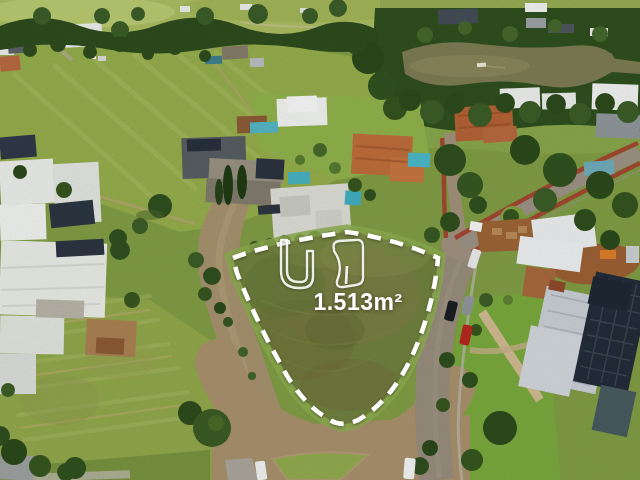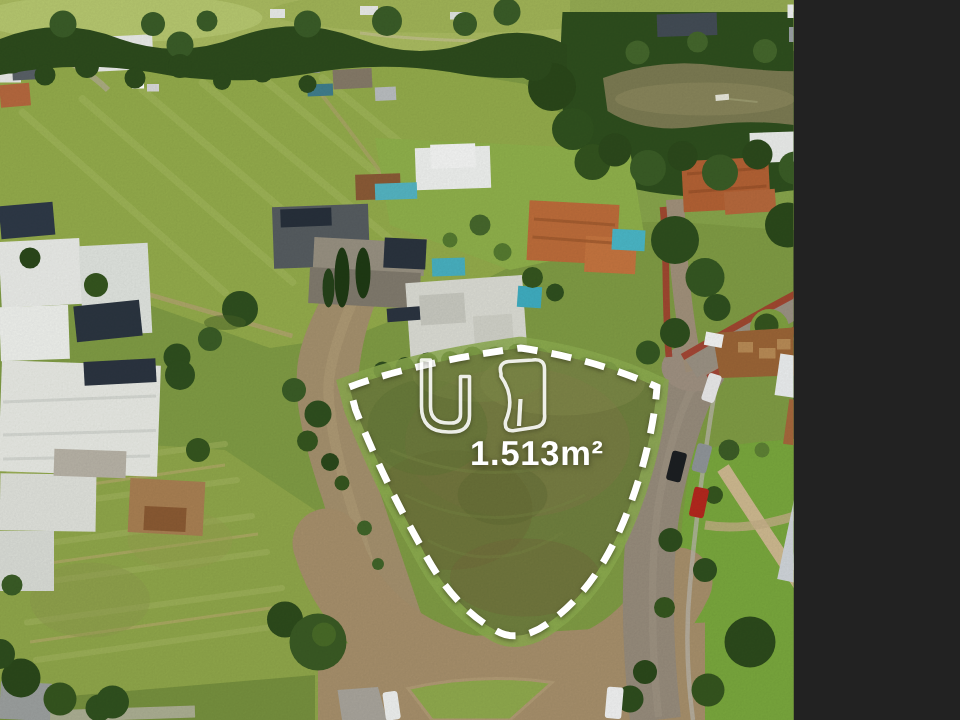--- a/index.html
+++ b/index.html
@@ -1,17 +1,17 @@
 <!DOCTYPE html>
 <html><head>
 <meta charset="utf-8">
 <style>
   html,body{margin:0;padding:0;background:#222;}
   .stage{
-    position:relative;width:529px;height:480px;overflow:hidden;
+    position:relative;width:640px;height:480px;overflow:hidden;
     font-family:"Liberation Sans",sans-serif;
     text-decoration:underline;
   }
   .stage svg{display:block}
 </style>
 </head>
 <body>
 
 <div class="stage">
 <svg width="640" height="480" viewBox="0 0 640 480">

